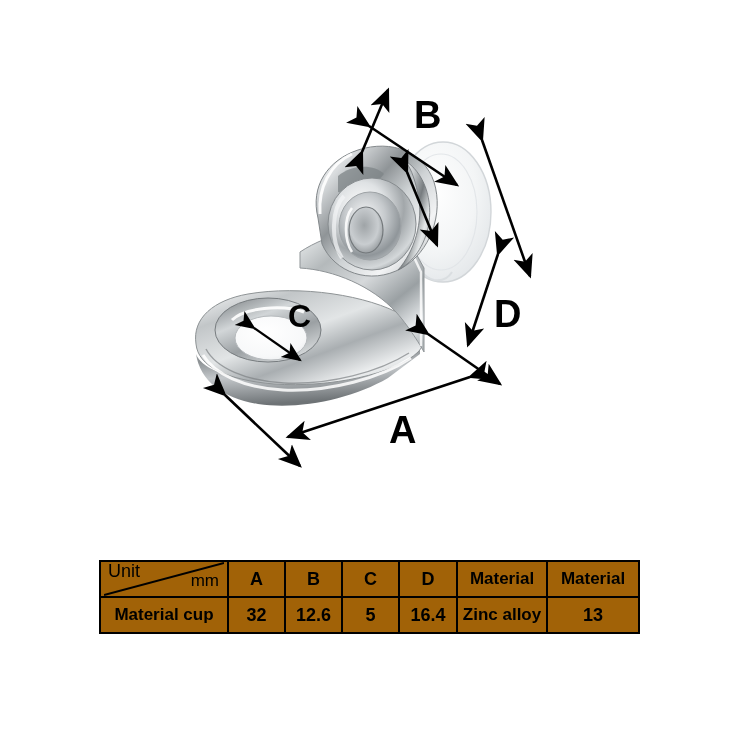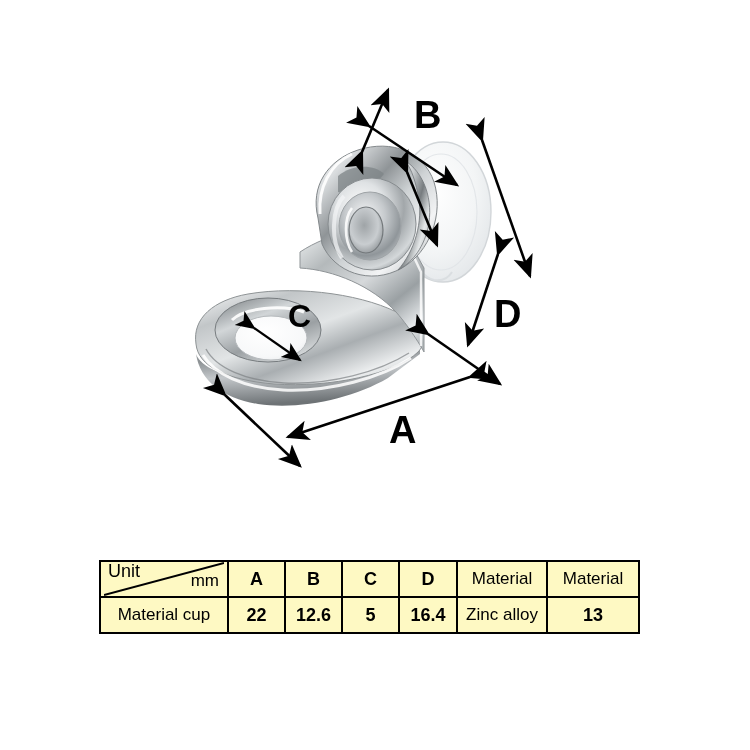--- a/index.html
+++ b/index.html
@@ -60,40 +60,40 @@
   #spec-table-wrap {
     position: absolute;
     left: 99px;
     top: 560px;
     width: 539px;
   }
   table.spec-table {
     border-collapse: collapse;
     table-layout: fixed;
     width: 539px;
-    background: #fef9c3;
+    background: #a16207;
   }
   table.spec-table td {
     border: 2px solid #000000;
     height: 34px;
     padding: 0 3px;
     text-align: center;
     vertical-align: middle;
     font-family: "Liberation Sans", sans-serif;
     font-size: 17px;
     color: #000000;
     white-space: nowrap;
     overflow: hidden;
   }
   table.spec-table td.bold-cell {
     font-weight: bold;
     font-size: 18px;
   }
   table.spec-table td.plain-cell {
-    font-weight: normal;
+    font-weight: bold;
     font-size: 17px;
   }
 
   
   .col-unit     { width: 128px; }
   .col-a        { width:  57px; }
   .col-b        { width:  57px; }
   .col-c        { width:  57px; }
   .col-d        { width:  58px; }
   .col-material { width:  90px; }
@@ -353,21 +353,21 @@
           <td class="bold-cell">A</td>
           <td class="bold-cell">B</td>
           <td class="bold-cell">C</td>
           <td class="bold-cell">D</td>
           <td class="plain-cell">Material</td>
           <td class="plain-cell">Material</td>
         </tr>
 
         <tr>
           <td class="plain-cell">Material cup</td>
-          <td class="bold-cell">22</td>
+          <td class="bold-cell">32</td>
           <td class="bold-cell">12.6</td>
           <td class="bold-cell">5</td>
           <td class="bold-cell">16.4</td>
           <td class="plain-cell">Zinc alloy</td>
           <td class="bold-cell">13</td>
         </tr>
       </tbody>
     </table>
   </div>
 

